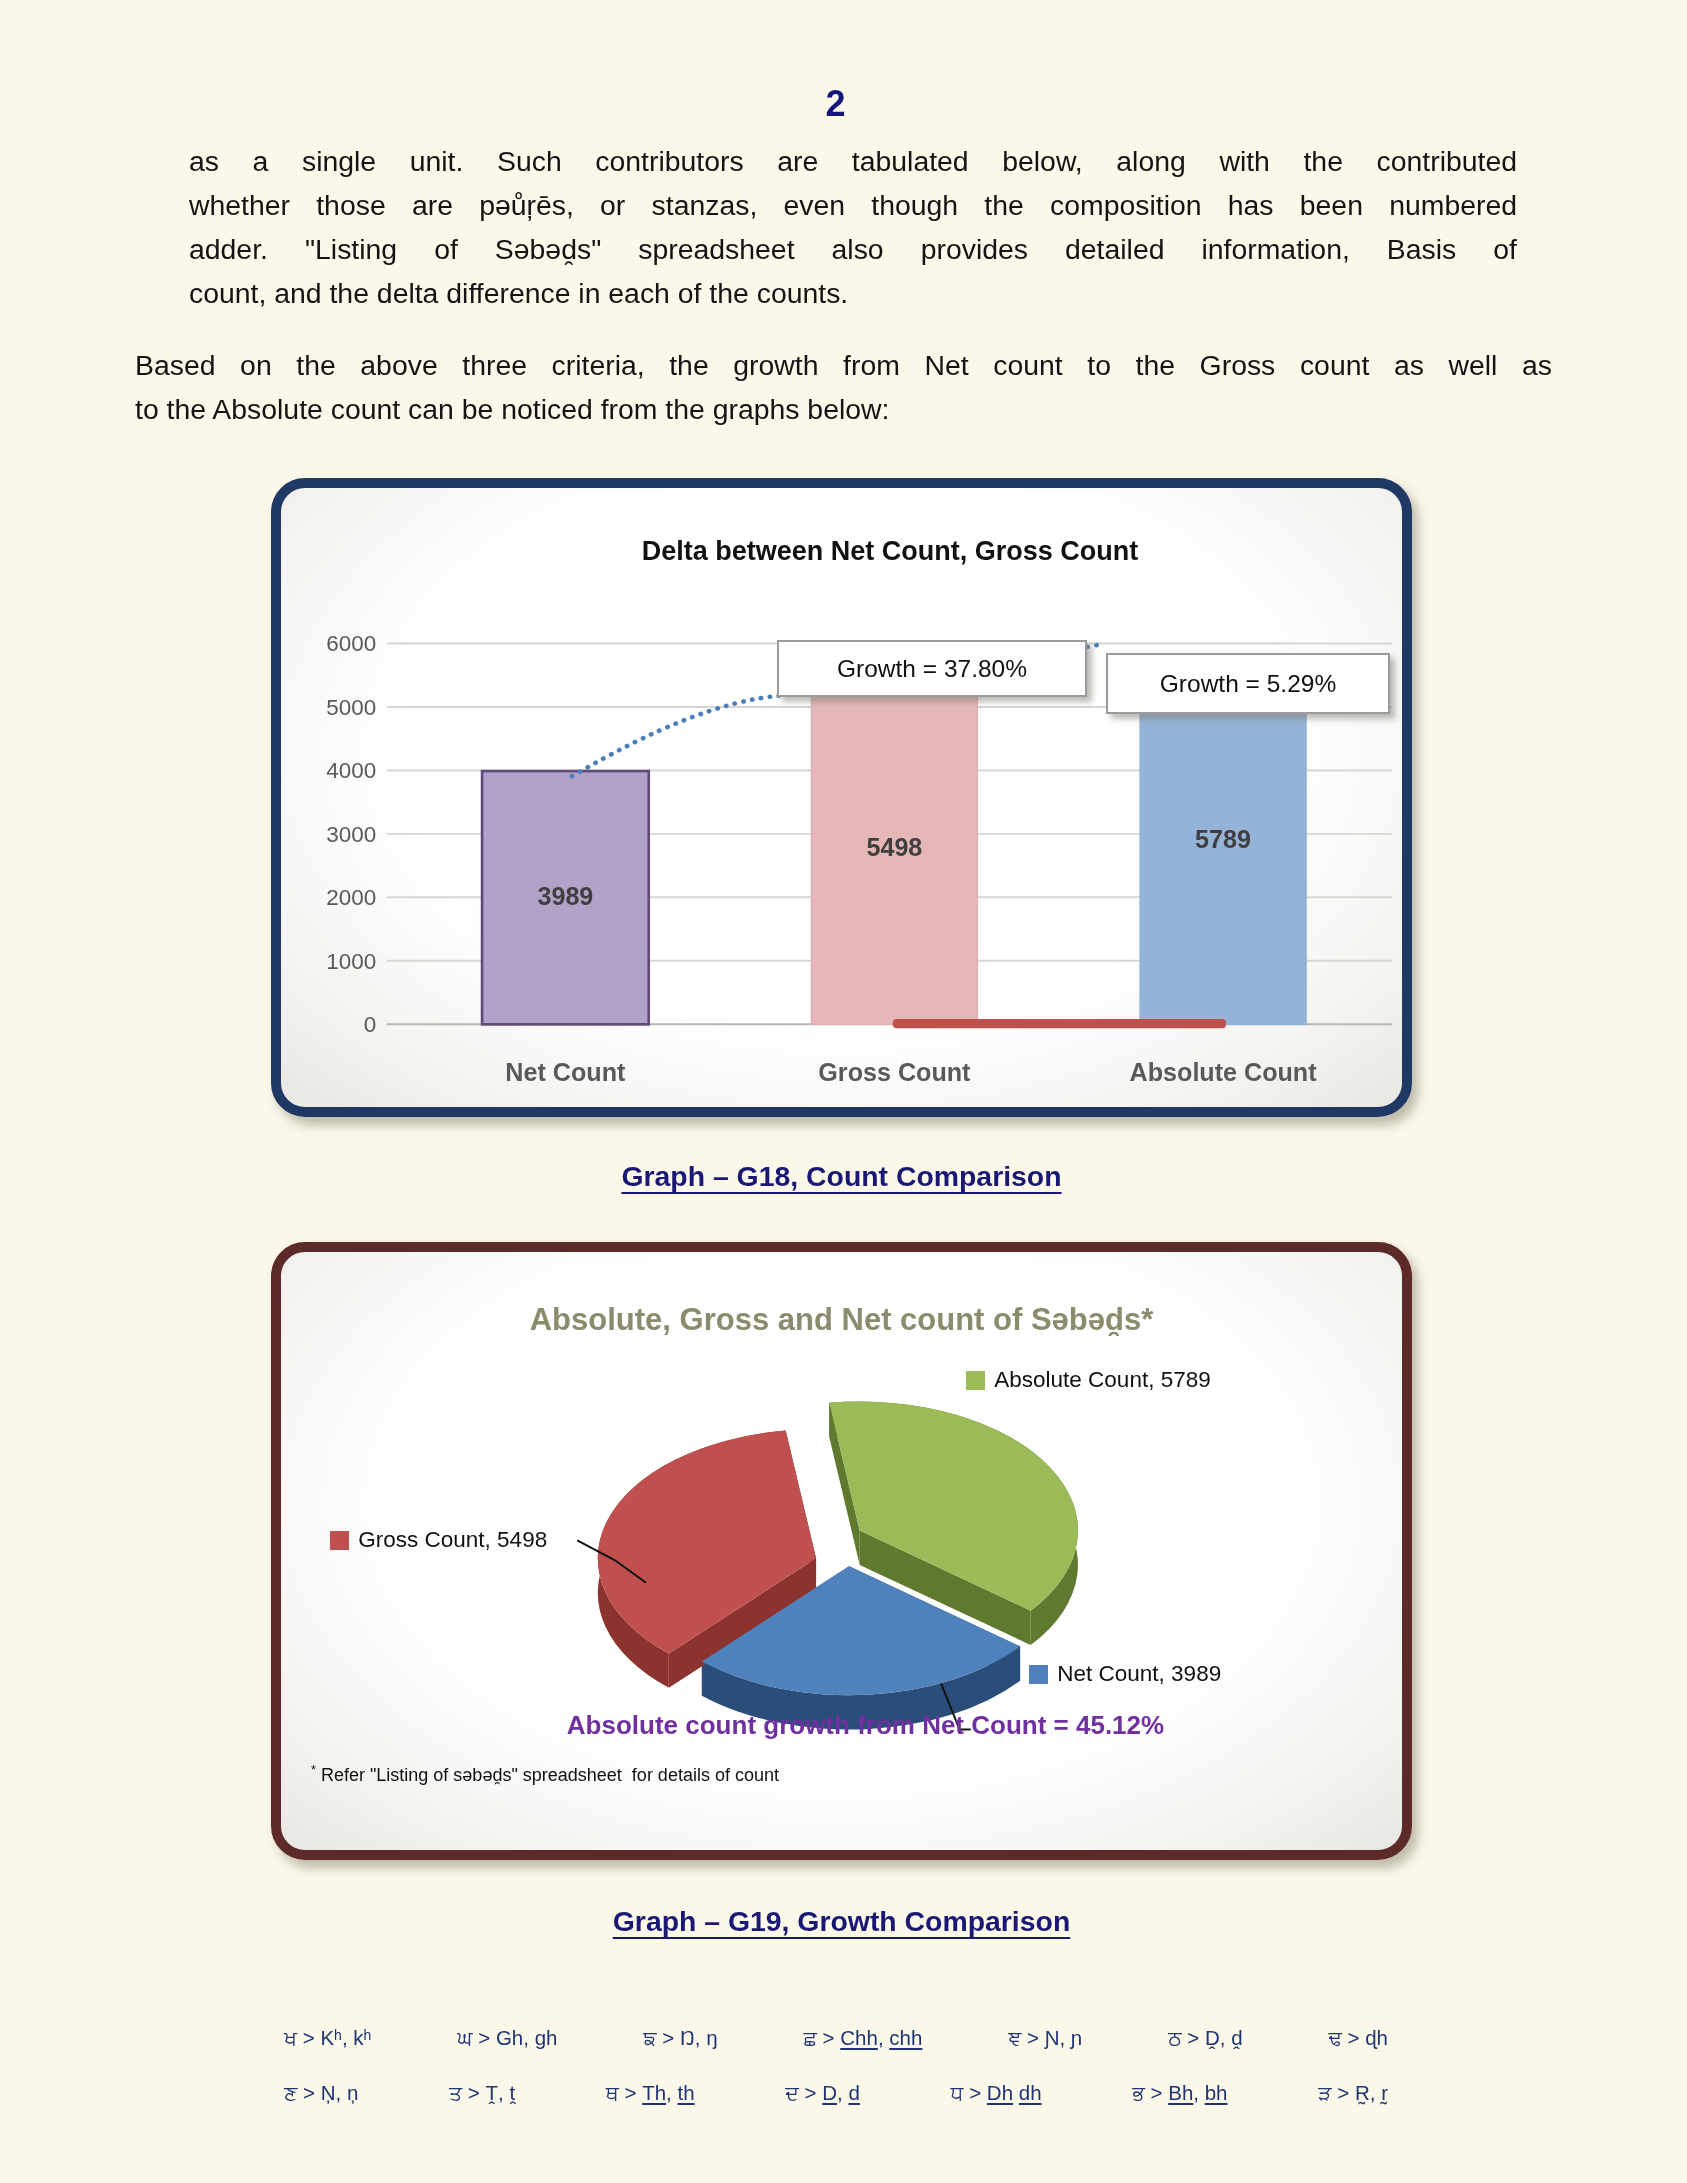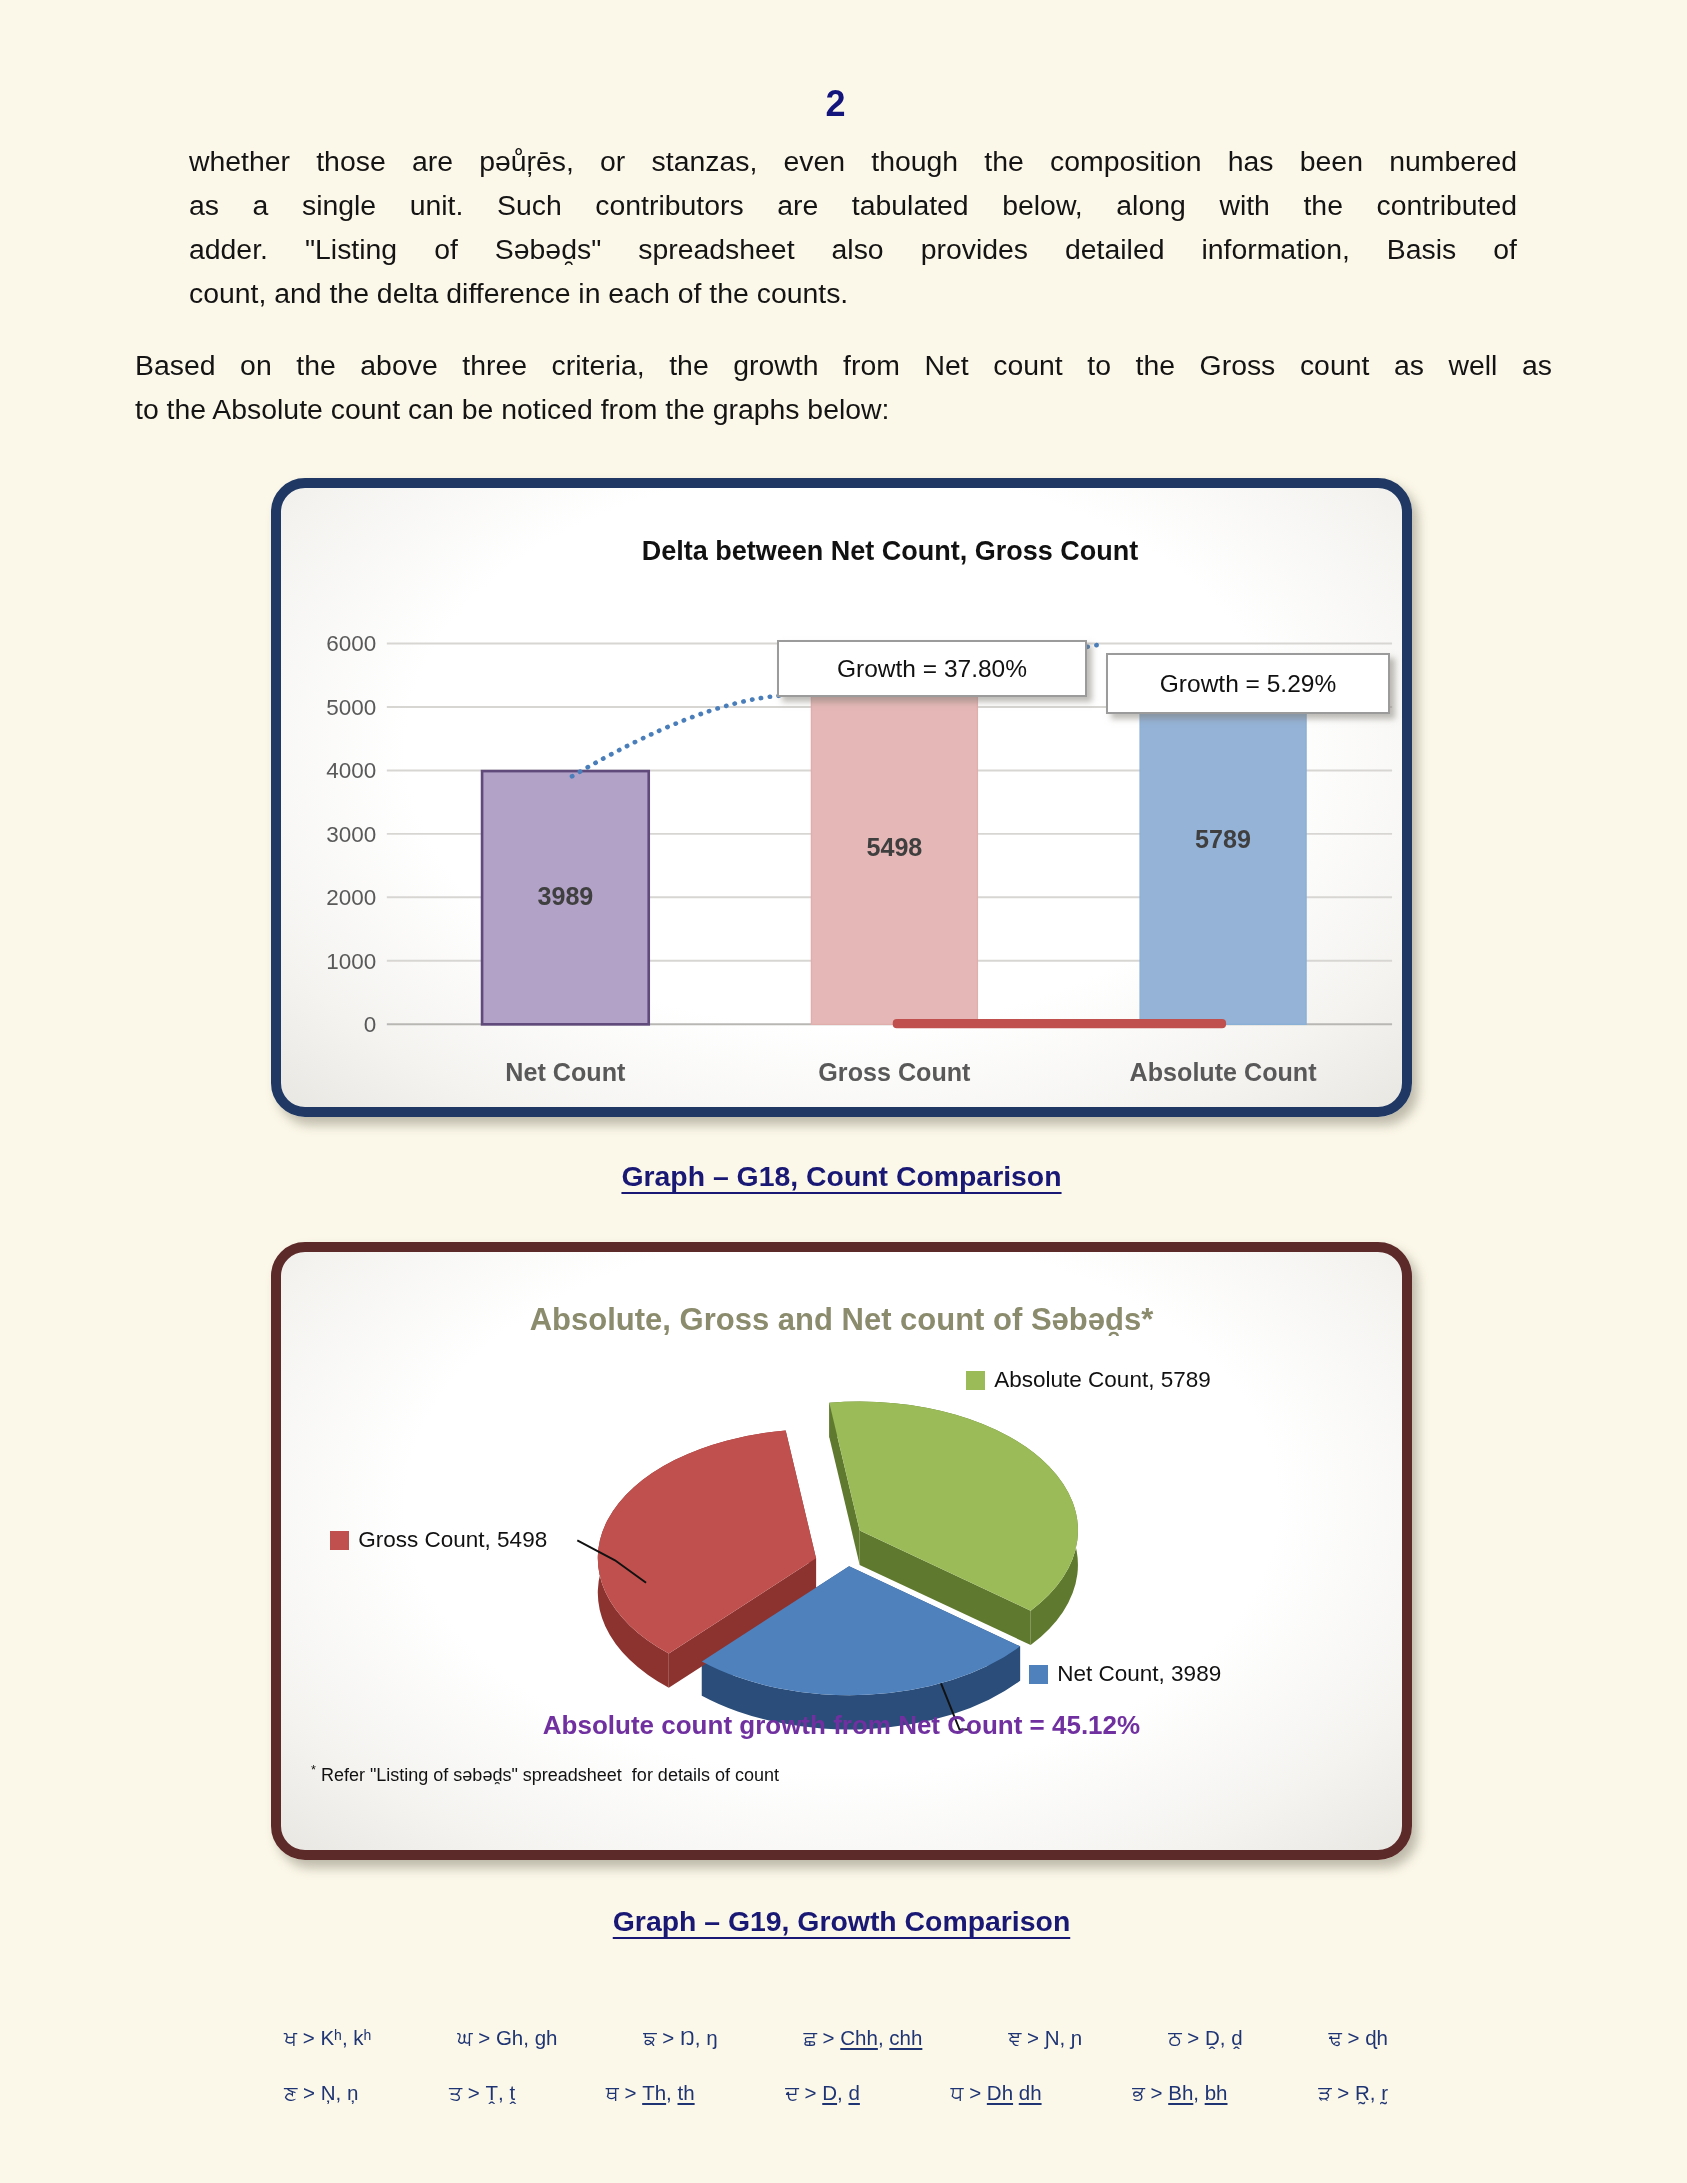--- a/index.html
+++ b/index.html
@@ -55,43 +55,43 @@
   .legend-item{
     position:absolute;display:flex;align-items:center;gap:9.3px;
     font-size:22.5px;color:#111;white-space:nowrap;
   }
   .legend-swatch{width:19px;height:19px;display:inline-block;flex:0 0 auto;}
   #legend-absolute{left:685px;top:115px;}
   #legend-gross{left:49px;top:275px;}
   #legend-net{left:748px;top:409px;}
   .growth-note{
     position:absolute;top:458px;left:0;width:1121px;text-align:center;
-    font-size:26px;font-weight:bold;color:#7030a0;
+    font-size:26px;font-weight:bold;color:#7030a0;padding-left:24px;
   }
   .footnote{
     position:absolute;top:511px;left:30px;font-size:18px;color:#111;
   }
   .footnote sup{font-size:12.6px;}
   .footer-row{
     position:absolute;left:284px;width:1104px;
     display:flex;justify-content:space-between;
     font-size:20.5px;color:#1e3473;white-space:nowrap;
   }
   #footer-row-1{top:2026px;}
   #footer-row-2{top:2081px;}
   .tr-item u{text-underline-offset:3.3px;}
 </style>
 </head>
 <body>
 
 <div class="page-num">2</div>
 
 <div class="para" id="para1">
+  <div class="jline">as a single unit. Such contributors are tabulated below, along with the contributed</div>
   <div class="jline">whether those are pəůŗēs, or stanzas, even though the composition has been numbered</div>
-  <div class="jline">as a single unit. Such contributors are tabulated below, along with the contributed</div>
   <div class="jline">adder. "Listing of Səbəd̯s" spreadsheet also provides detailed information, Basis of</div>
   <div class="jline last">count, and the delta difference in each of the counts.</div>
 </div>
 
 <div class="para" id="para2">
   <div class="jline">Based on the above three criteria, the growth from Net count to the Gross count as well as</div>
   <div class="jline last">to the Absolute count can be noticed from the graphs below:</div>
 </div>
 
 <div class="panel" id="bar-box">

